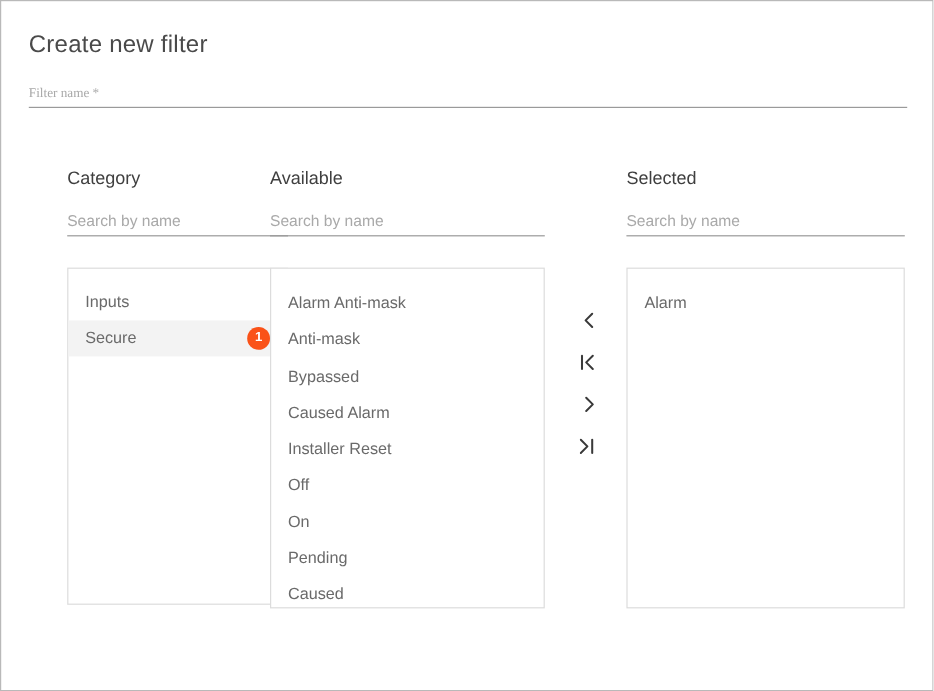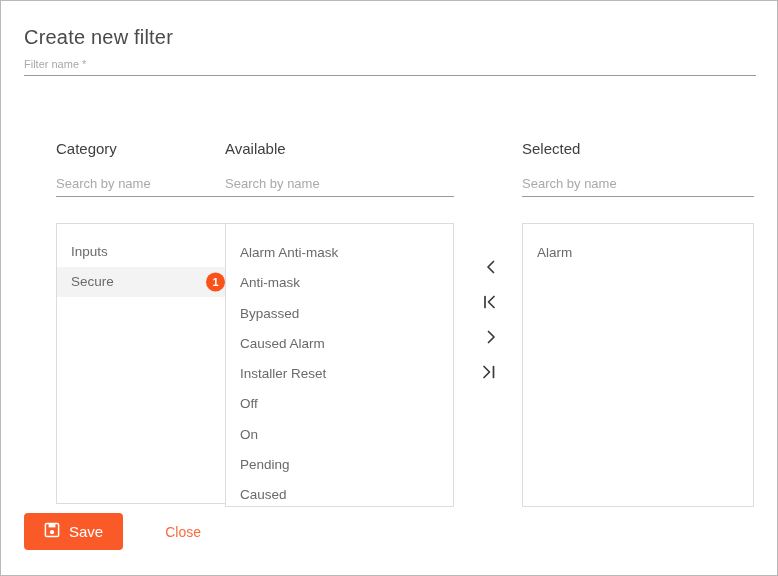--- a/index.html
+++ b/index.html
@@ -30,22 +30,23 @@
     color: #4a4a4a;
     font-weight: 400;
     letter-spacing: .2px;
     text-align: center;
   }
 
   
   .filter-name-field {
     position: absolute;
     left: 23px;
-    top: 56px;
+    top: 70px;
     width: 732px;
+    font-family: Liberation Serif, serif;
   }
   .field-label {
     font-size: 11px;
     color: #a8a8a8;
     line-height: 14px;
   }
   .field-value {
     font-size: 14.5px;
     color: #4a4a4a;
     line-height: 22px;
@@ -266,27 +267,14 @@
     <div class="search-wrap">
       <input class="search-input" type="text" placeholder="Search by name" style="">
     </div>
     <div class="listbox listbox-selected">
       <div class="list-item">
         <span>Alarm</span>
       </div>
     </div>
   </div>
 
-  <div class="footer">
-    <button class="save-button">
-      <span class="save-icon">
-        <svg width="16" height="16" viewBox="0 0 16 16" fill="none" aria-hidden="true">
-          <rect x="1.4" y="1.4" width="13.2" height="13.2" rx="1.4" stroke="#ffffff" stroke-width="1.5"></rect>
-          <rect x="4.6" y="1.4" width="6.8" height="4" fill="#ffffff"></rect>
-          <circle cx="8" cy="10.2" r="2.1" fill="#ffffff"></circle>
-        </svg>
-      </span>
-      <span>Save</span>
-    </button>
-    <a class="close-link" href="#">Close</a>
-  </div>
 
 </div>
 
 </body></html>

